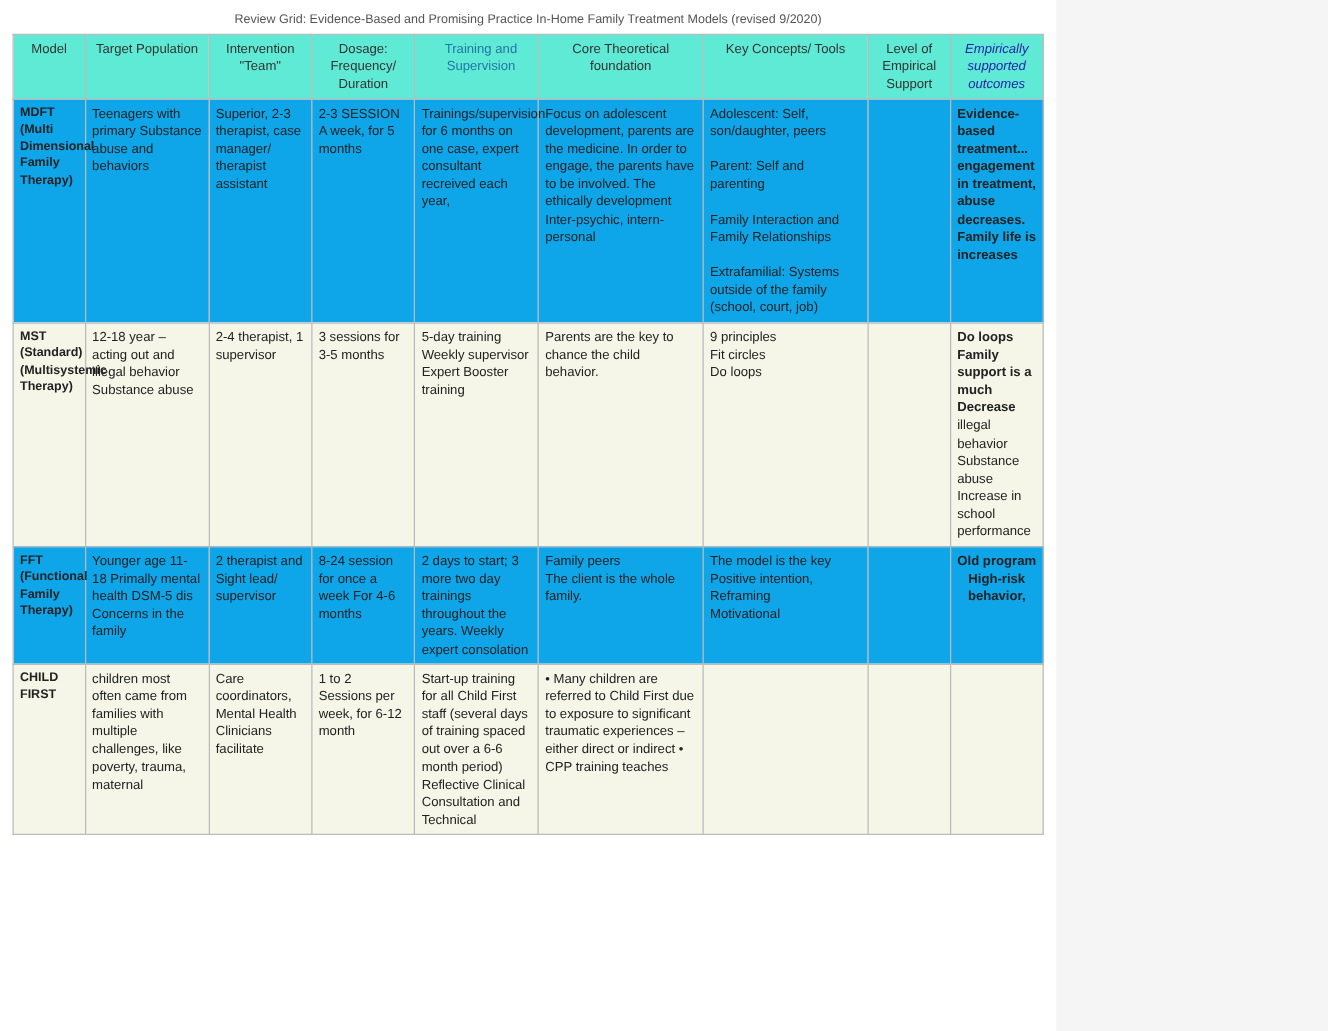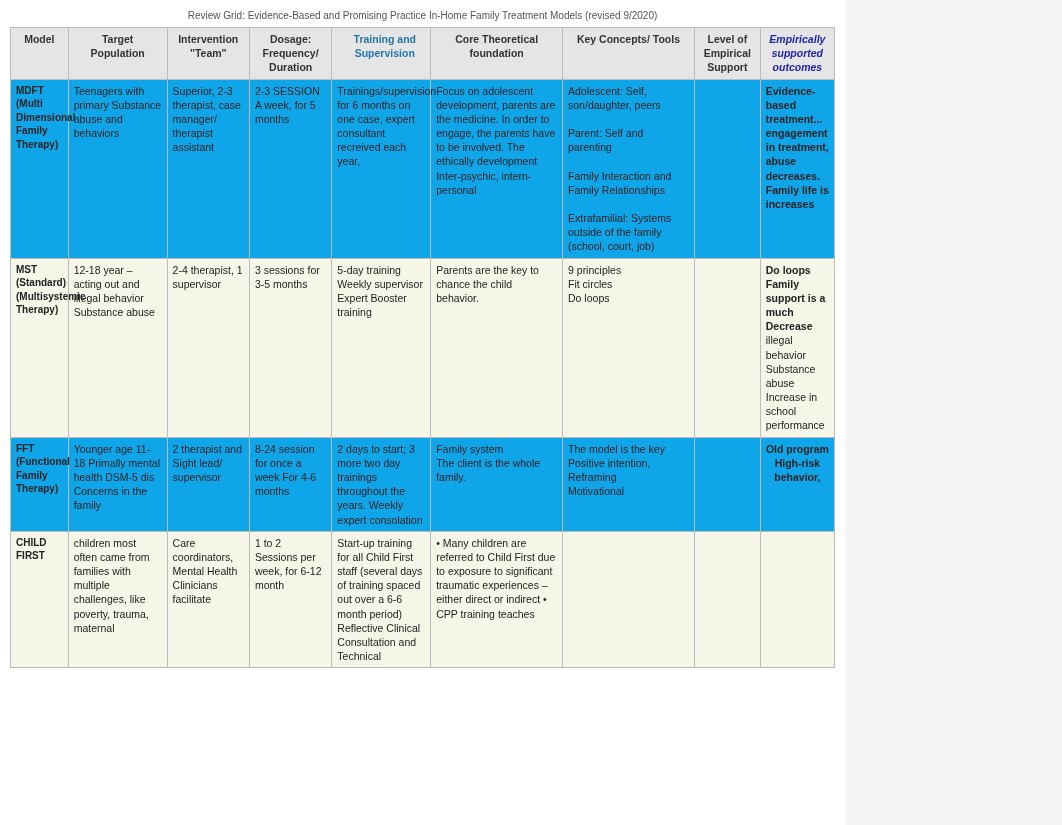--- a/index.html
+++ b/index.html
@@ -27,23 +27,23 @@
       table-layout: fixed;
     }
     th, td {
       border: 1px solid #bbb;
       padding: 4px 5px;
       vertical-align: top;
       font-size: 10.5px;
       line-height: 1.35;
     }
     thead th {
-      background: #e5e5e5;
+      background: #5eead4;
       text-align: center;
-      font-weight: bold;
+      font-weight: normal;
       color: #333;
     }
     thead th.model-col { color: #333; }
     thead th.empirical-col { color: #2222aa; font-style: italic; }
     tbody tr td {
       background: #0ea5e9;
     }
     tbody tr:nth-child(even) td {
       background: #f5f5e8;
     }
@@ -114,21 +114,21 @@
           <td><span>9 principles</span><br><span>Fit circles</span><br><span>Do loops</span></td>
           <td></td>
           <td style="font-weight: normal;"><b>Do loops</b><br><b>Family support is a much</b><br><b>Decrease</b> illegal behavior<br>Substance abuse<br>Increase in school performance</td>
         </tr>
         <tr>
           <td class="model-cell">FFT (Functional Family Therapy)</td>
           <td>Younger age 11-18 Primally mental health DSM-5 dis Concerns in the family</td>
           <td>2 therapist and Sight lead/ supervisor</td>
           <td>8-24 session for once a week For 4-6 months</td>
           <td>2 days to start; 3 more two day trainings throughout the years. Weekly expert consolation</td>
-          <td><span>Family system</span><br><span>The client is the whole family.</span></td>
+          <td><span>Family peers</span><br><span>The client is the whole family.</span></td>
           <td><span>The model is the key</span><br><span>Positive intention, Reframing</span><br><span>Motivational</span></td>
           <td></td>
           <td style="font-weight: normal; text-align: center;"><b>Old program</b><br><b>High-risk behavior,</b></td>
         </tr>
         <tr>
           <td class="model-cell">CHILD FIRST</td>
           <td>children most often came from families with multiple challenges, like poverty, trauma, maternal</td>
           <td>Care coordinators, Mental Health Clinicians facilitate</td>
           <td>1 to 2 Sessions per week, for 6-12 month</td>
           <td>Start-up training for all Child First staff (several days of training spaced out over a 6-6 month period) Reflective Clinical Consultation and Technical</td>

